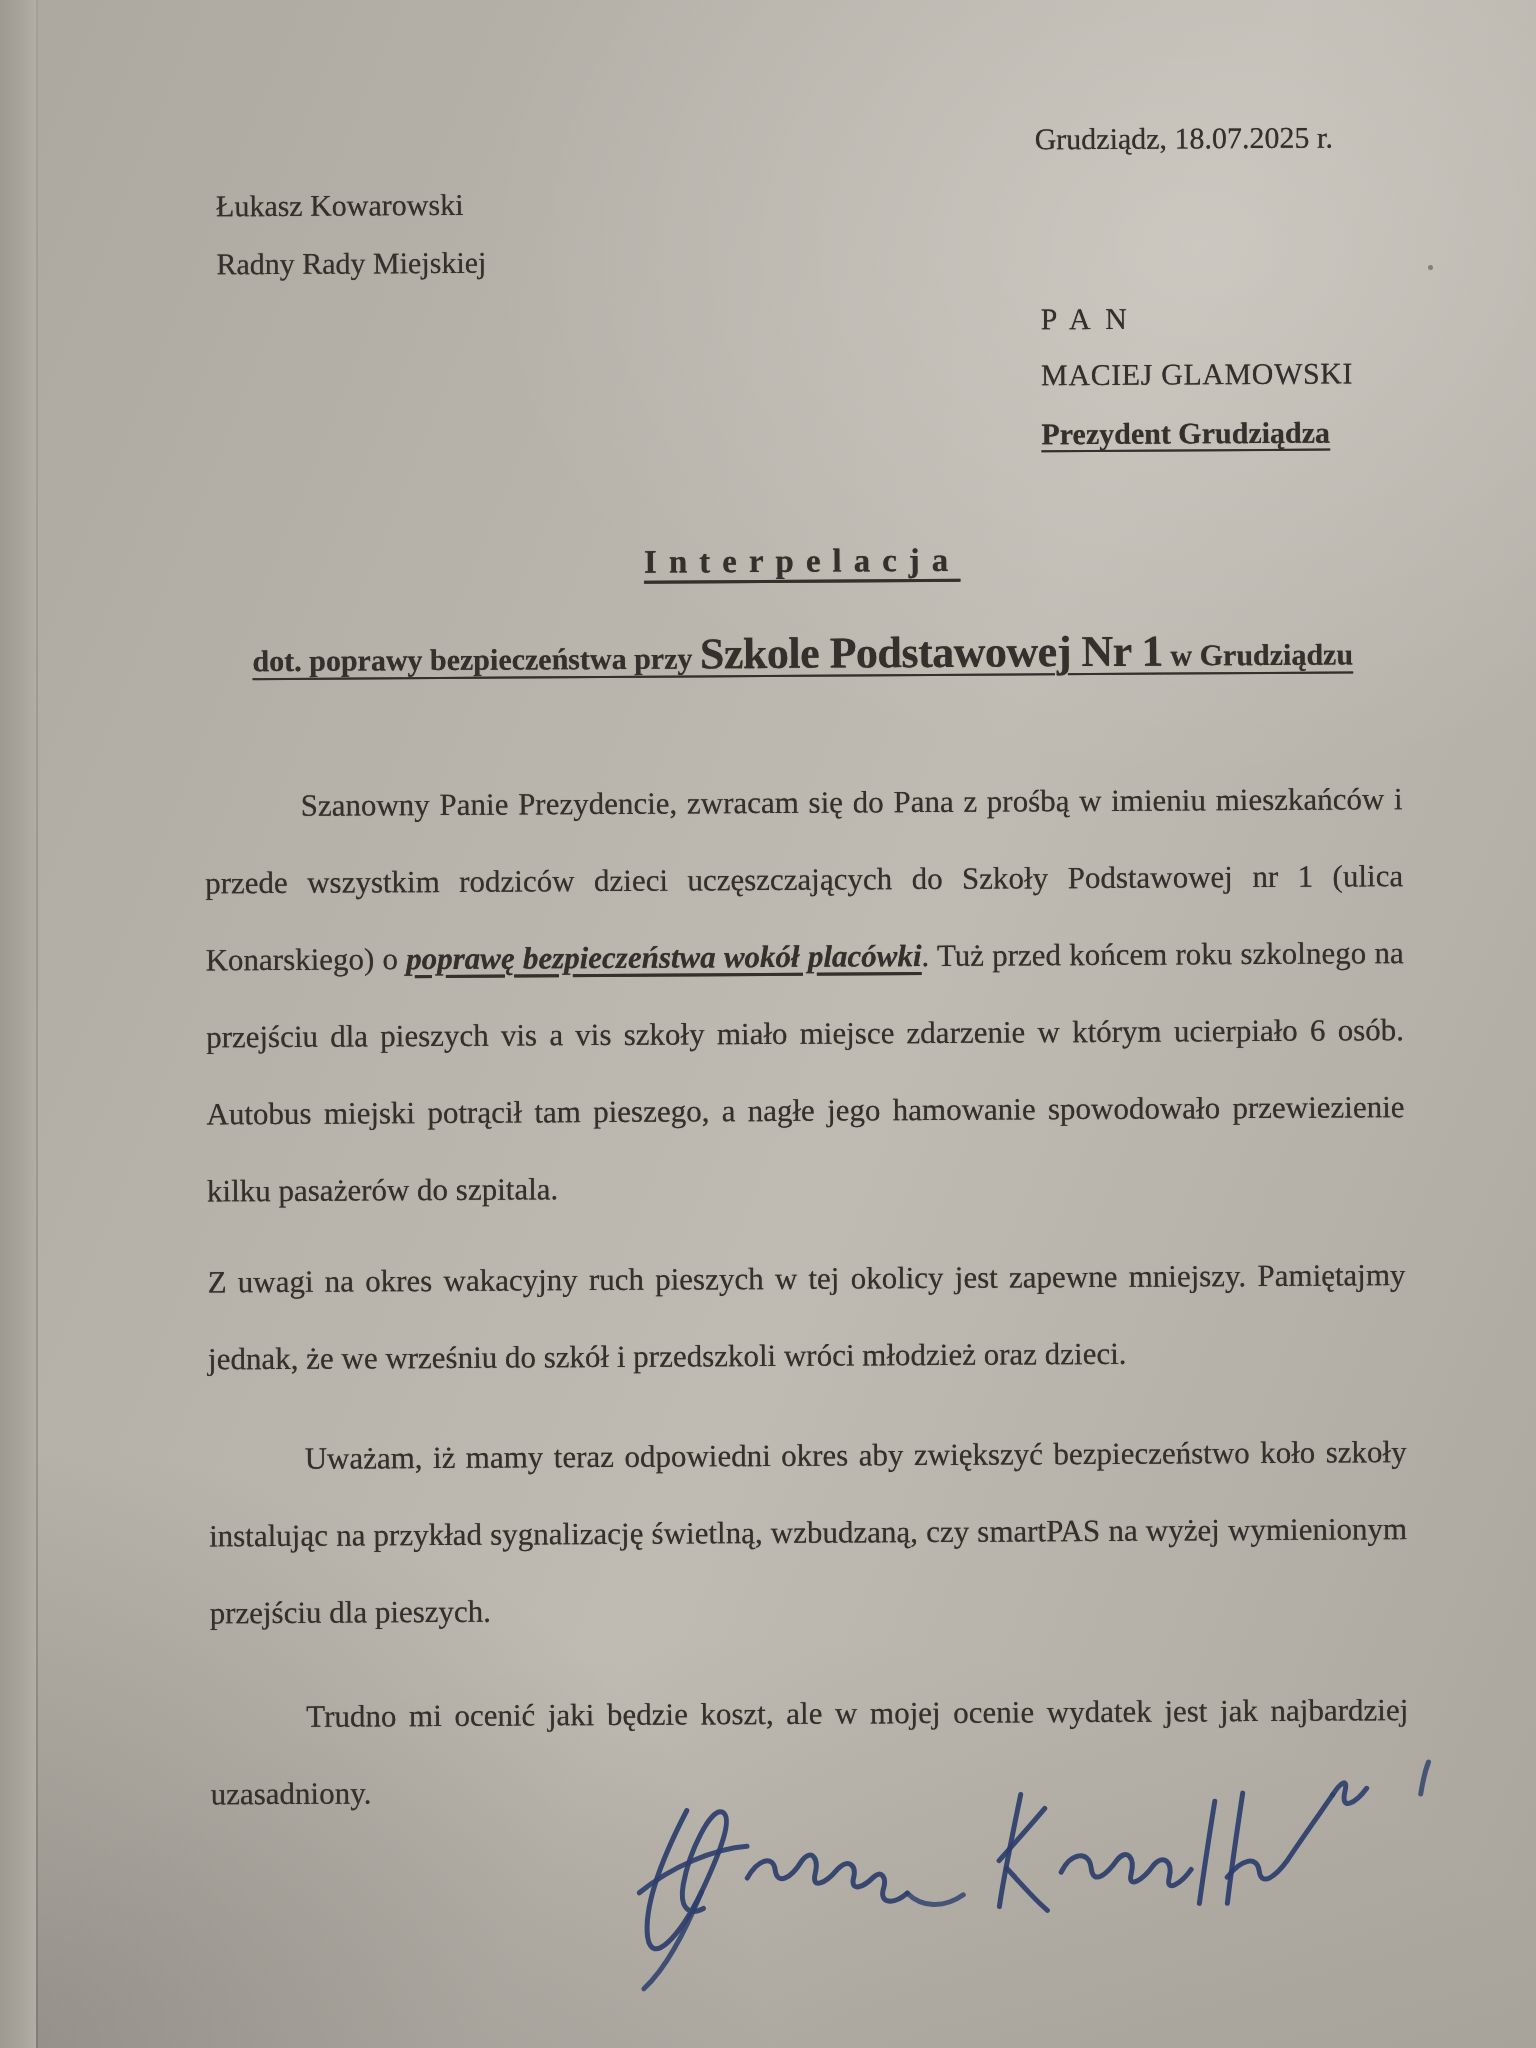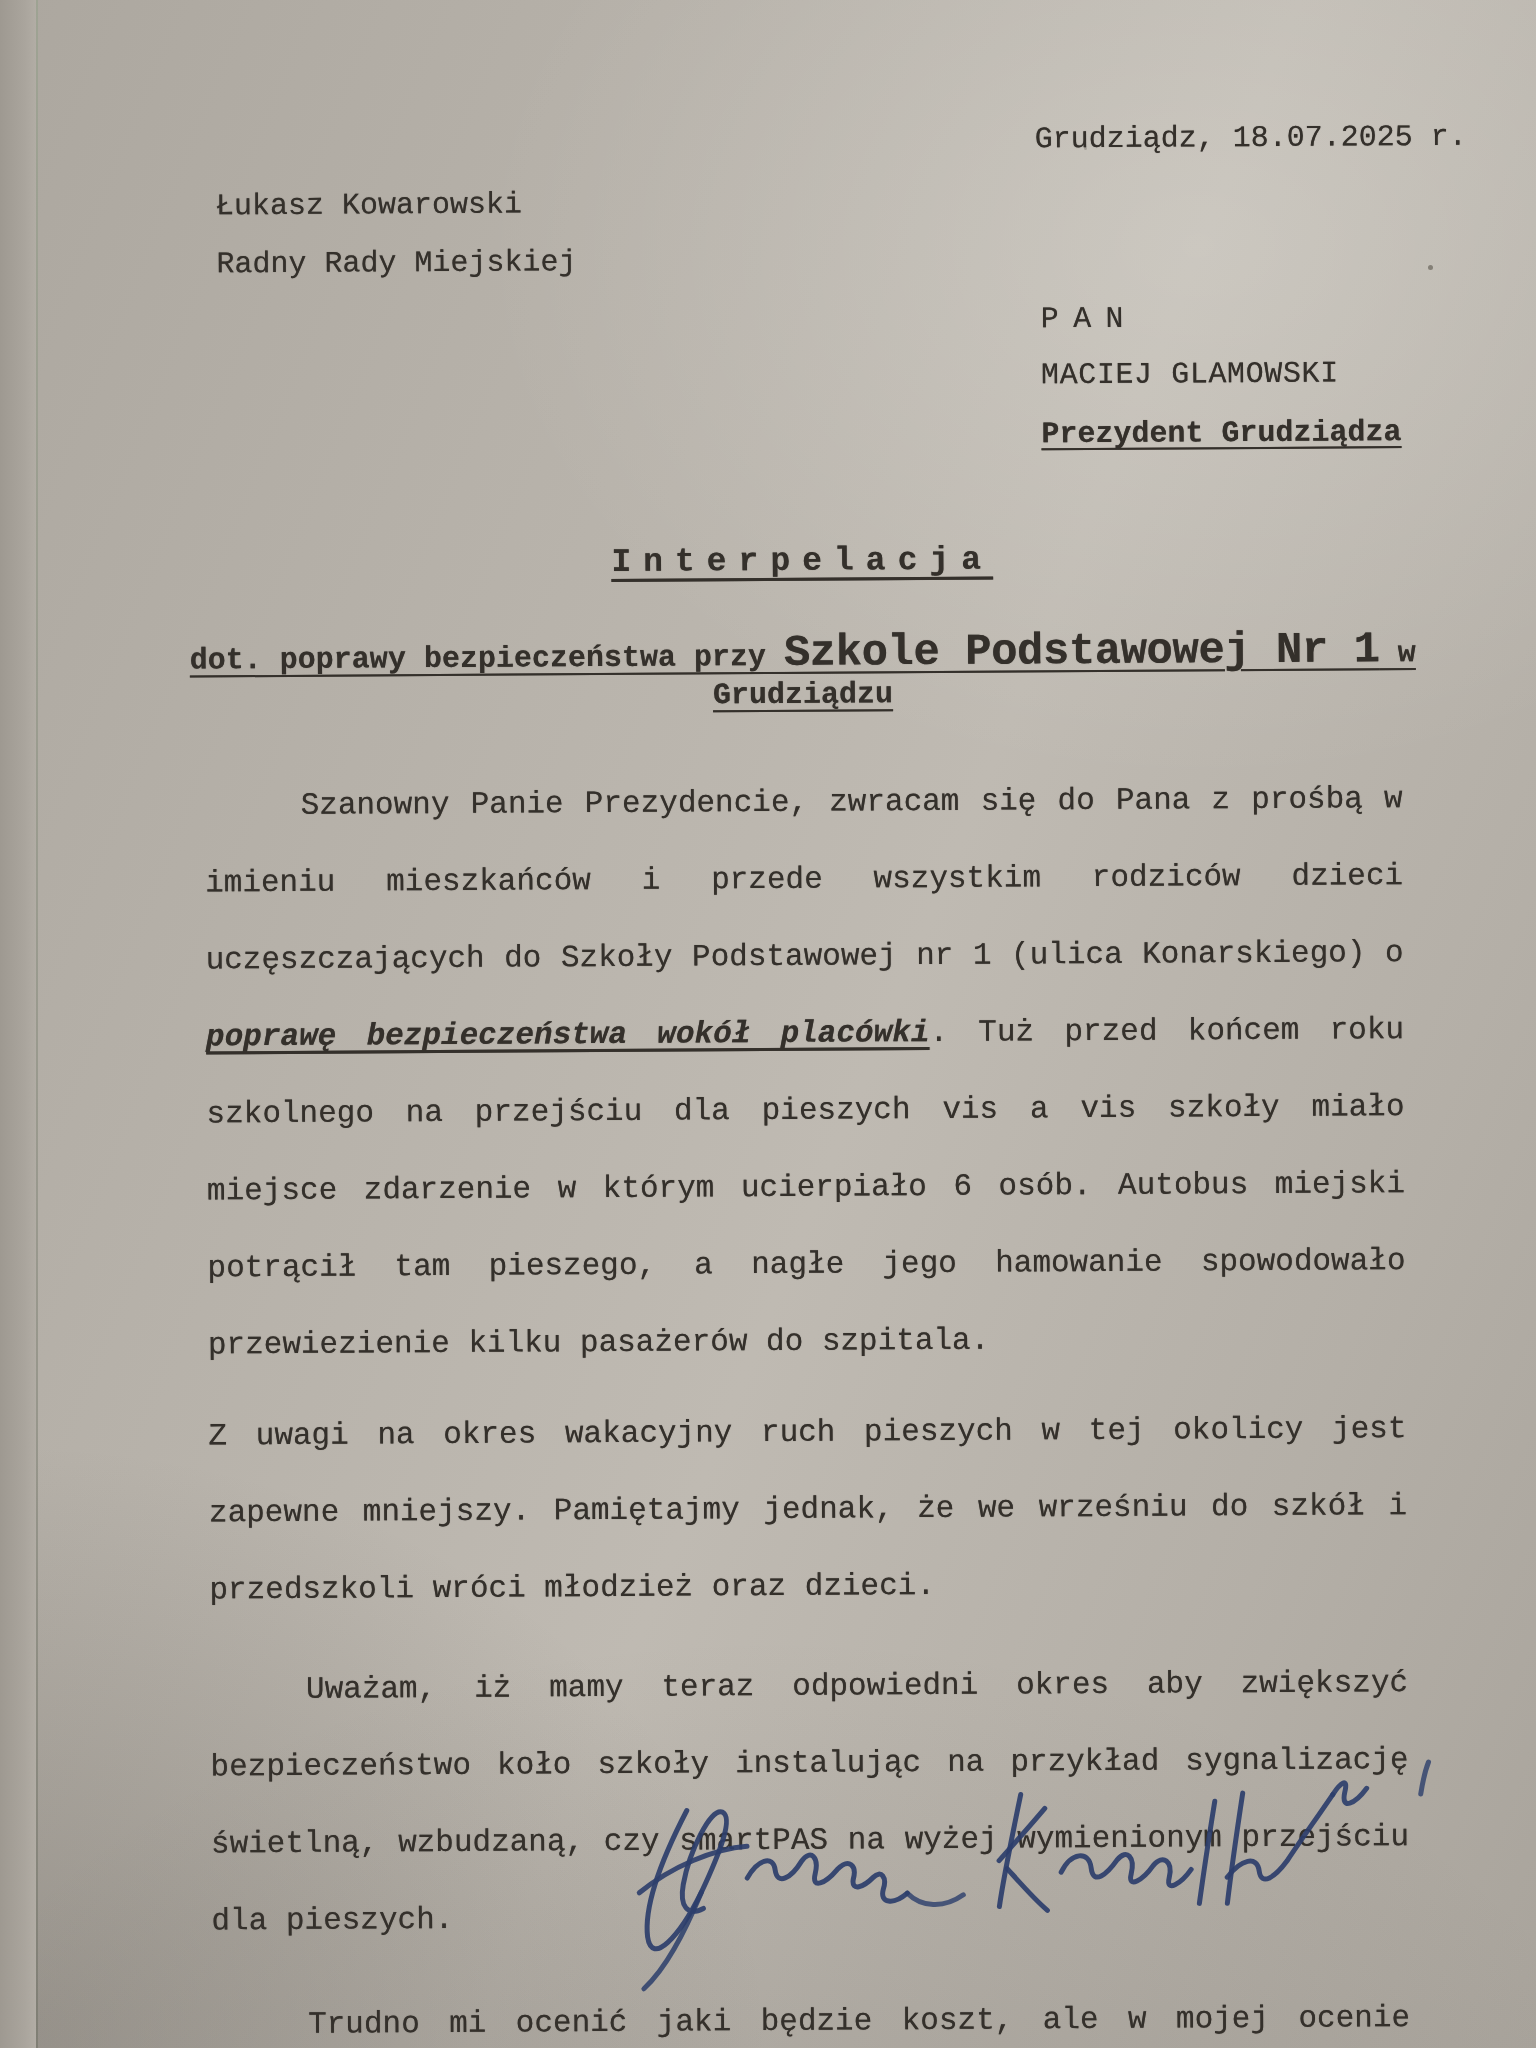--- a/index.html
+++ b/index.html
@@ -6,21 +6,21 @@
   .page {
     position: relative;
     width: 1536px;
     height: 2048px;
     overflow: hidden;
     background:
       radial-gradient(1200px 900px at 78% 12%, rgba(255,255,248,0.20), rgba(255,255,248,0) 60%),
       radial-gradient(1400px 1100px at 0% 100%, rgba(60,56,50,0.28), rgba(60,56,50,0) 55%),
       radial-gradient(1600px 1200px at 50% 115%, rgba(70,66,60,0.18), rgba(70,66,60,0) 60%),
       linear-gradient(112deg, #aca79f 0%, #b6b1a9 28%, #bfbab2 55%, #b4afa7 80%, #a9a49c 100%);
-    font-family: Liberation Mono, monospace;
+    font-family: Liberation Serif, serif;
     color: #34302b;
   }
   
   .edge-strip {
     position: absolute; left: 0; top: 0; width: 36px; height: 2048px;
     background: linear-gradient(to right, #9e9991, #aaa59d 70%, #b2ada5);
   }
   .edge-line {
     position: absolute; left: 36px; top: 0; width: 2px; height: 2048px;
     background: linear-gradient(to bottom, rgba(150,160,140,0.65), rgba(120,125,110,0.45) 60%, rgba(110,112,100,0.55));

